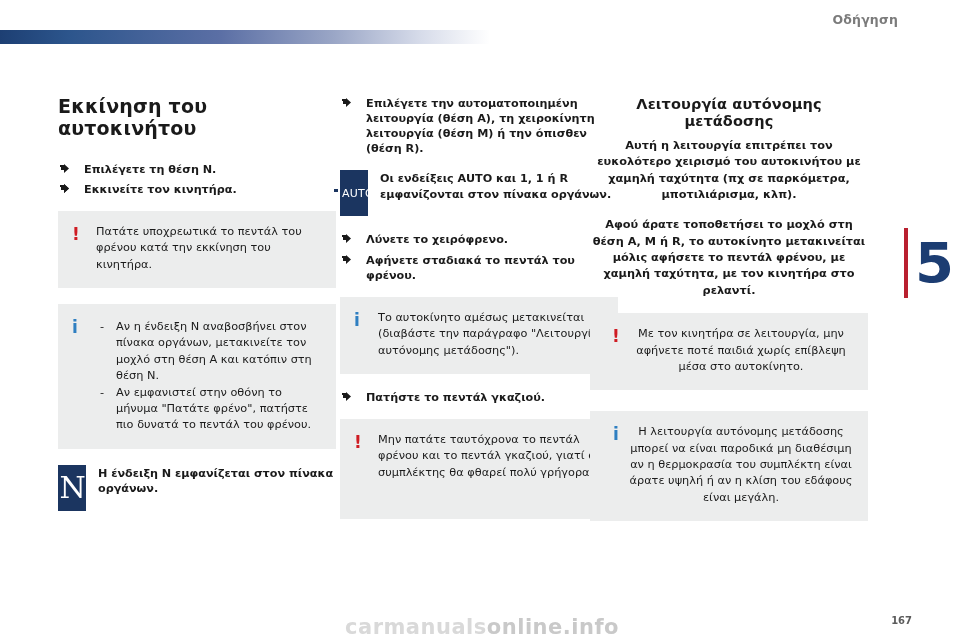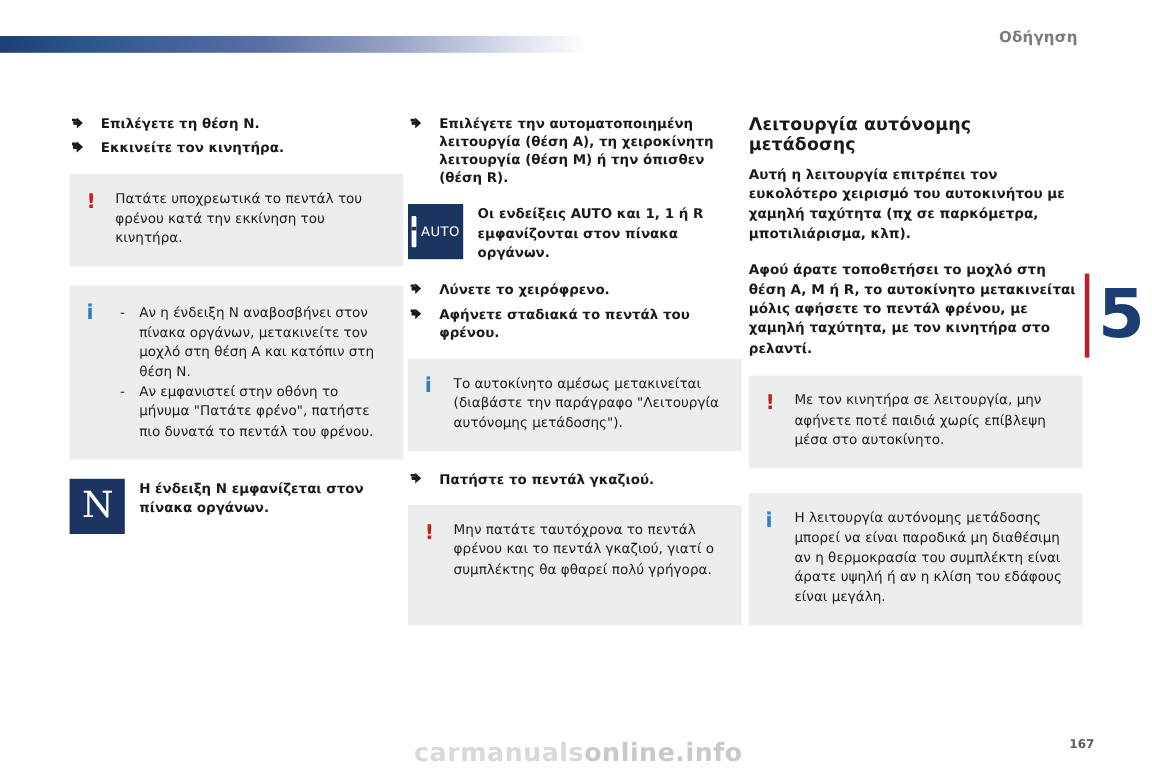--- a/index.html
+++ b/index.html
@@ -12,21 +12,21 @@
     position:relative;
   }
   .page{position:absolute;inset:0;}
 
   
   .header-bar{
     position:absolute;left:0;top:30px;width:490px;height:14px;
     background:linear-gradient(to right,#1d3f73 0%,#2c558c 14%,#5b6fa5 45%,#9aa6c6 68%,#d7dcea 86%,#ffffff 100%);
   }
   .header-title{
-    position:absolute;right:62px;top:23px;
+    position:absolute;right:62px;top:12px;
     font-size:12.5px;font-weight:bold;color:#7b7b7b;
     letter-spacing:.2px;
   }
 
   
   .chapter-tab{
     position:absolute;right:0;top:225px;width:52px;height:75px;
     background:#ffffff;
     display:flex;align-items:center;justify-content:center;
   }
@@ -36,21 +36,21 @@
   }
   .tab-stripe{
     position:absolute;right:52px;top:228px;width:4px;height:70px;
     background:#b9202f;
   }
 
   
   .col{position:absolute;top:96px;width:278px;}
   .col-1{left:58px;}
   .col-2{left:340px;}
-  .col-3{left:624px;}
+  .col-3{left:590px;text-align:center;}
 
   h1.sec-title{
     margin:0 0 22px 0;
     font-size:19px;font-weight:bold;color:#1a1a1a;
     letter-spacing:.2px;line-height:1.15;
   }
   h2.sec-title{
     margin:0 0 7px 0;
     font-size:14.5px;font-weight:bold;color:#1a1a1a;
     letter-spacing:.1px;line-height:1.2;
@@ -94,21 +94,21 @@
   .sub-list{list-style:none;margin:2px 0 0 0;padding:0;}
   .sub-list li{
     position:relative;padding-left:20px;line-height:1.45;font-size:11.3px;
   }
   .sub-list li .dash{position:absolute;left:4px;top:0;}
 
   
   .picto-row{display:flex;align-items:flex-start;margin-bottom:16px;}
   .picto{
     flex:0 0 auto;
-    width:46px;height:46px;
+    width:28px;height:46px;
     background:#1b3560;
     margin-right:12px;
     position:relative;
     display:flex;align-items:center;justify-content:center;
   }
   .picto-text{
     flex:1 1 auto;
     font-size:11.2px;font-weight:bold;line-height:1.4;color:#1a1a1a;
     padding-top:1px;
   }
@@ -156,20 +156,21 @@
   <div class="header-bar"></div>
   <div class="header-title">Οδήγηση</div>
 
   <div class="tab-stripe"></div>
   <div class="chapter-tab">
     <span class="chapter-num">5</span>
   </div>
 
   <div class="col col-1">
 
+    <h1 class="sec-title">Εκκίνηση του αυτοκινήτου</h1>
 
     <ul class="bullets">
       <li>
         <span class="bullet-icon">
           <svg width="11" height="9" viewBox="0 0 11 9">
               <path d="M0 1h4v2H0z" fill="currentColor"></path>
               <path d="M4 0l5 4.5L4 9V6H1V3h3z" fill="currentColor"></path>
             </svg>
         </span>
         <span>Επιλέγετε τη θέση N.</span>

